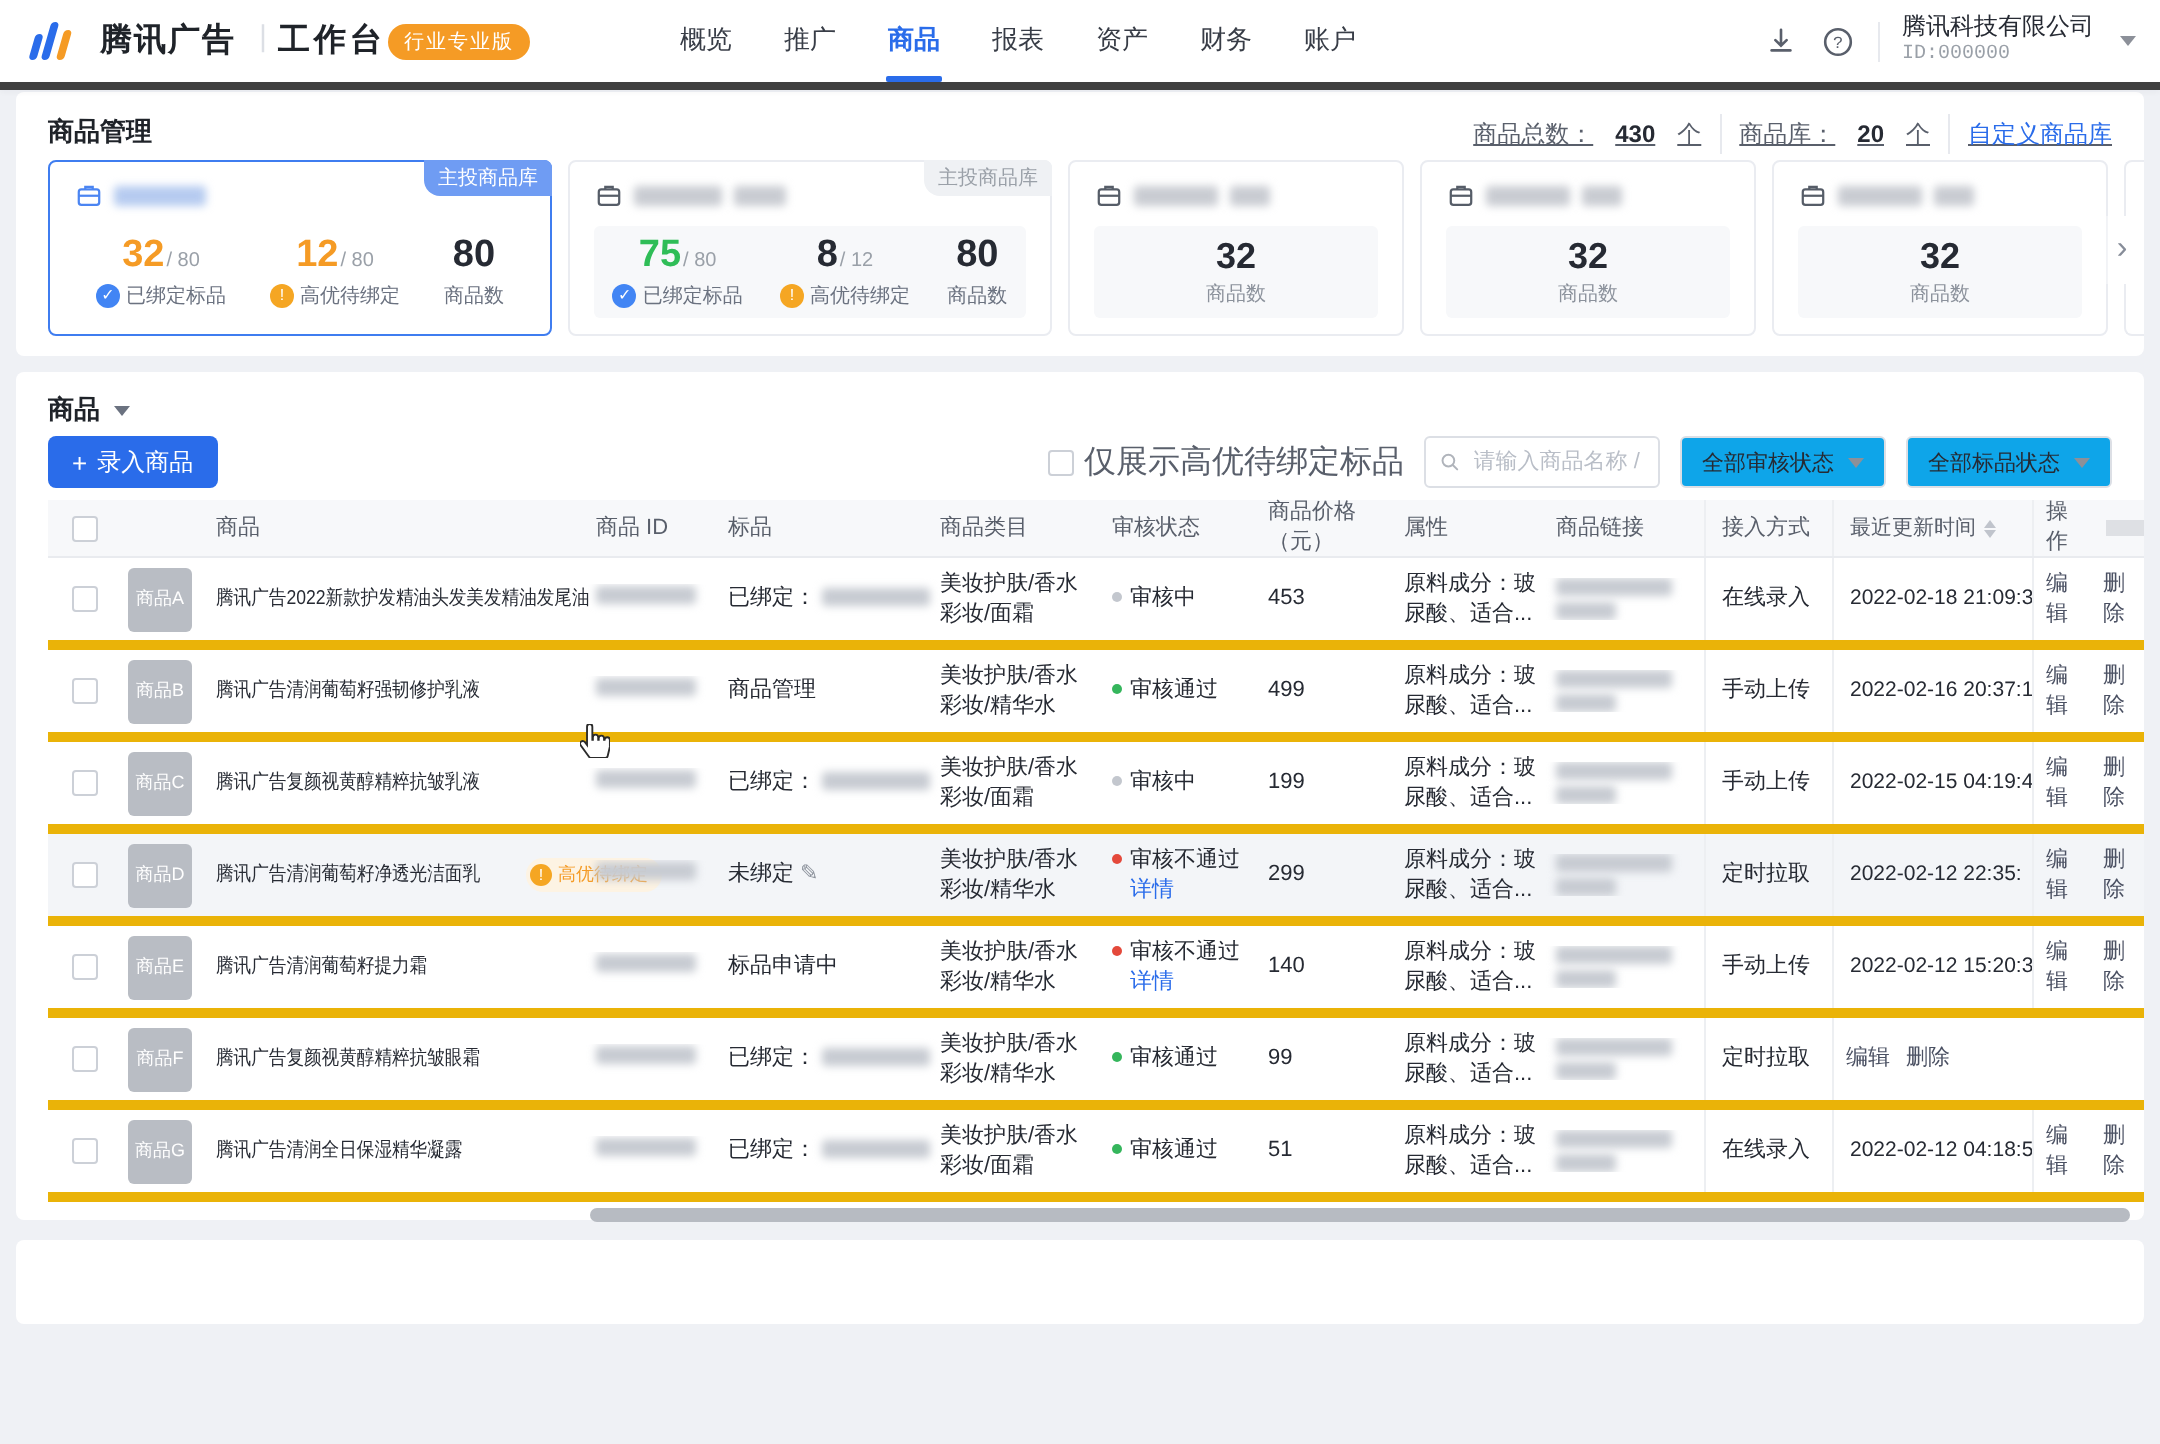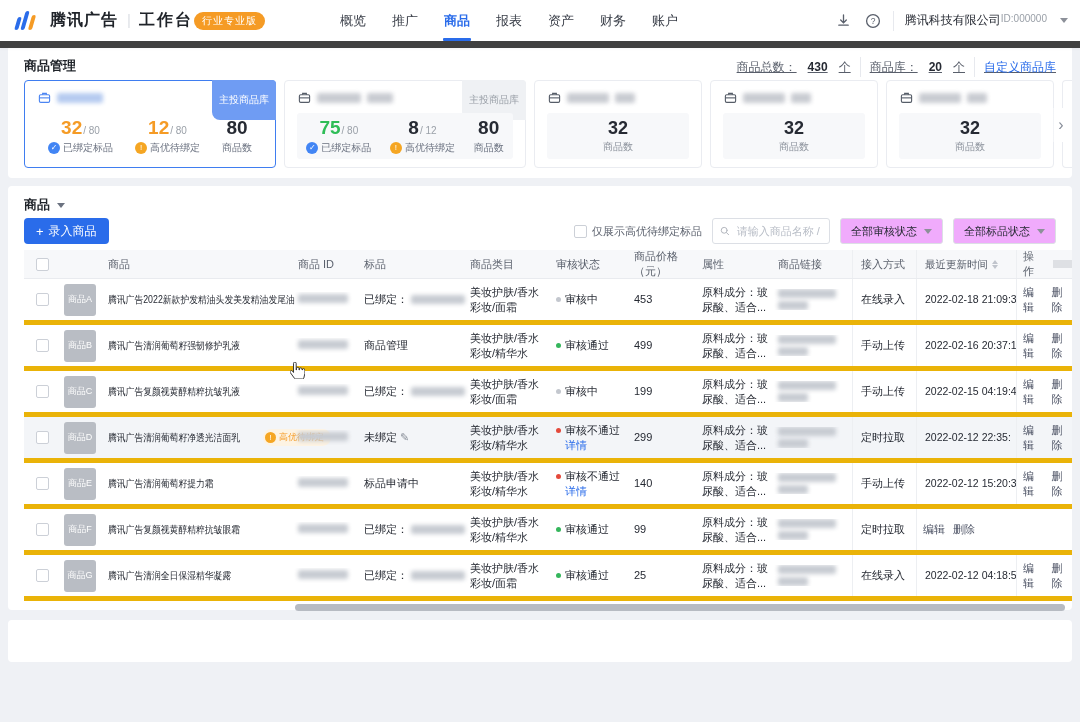--- a/index.html
+++ b/index.html
@@ -5,55 +5,55 @@
   html,body{margin:0;padding:0;}
   body{
     width:1080px;height:722px;position:relative;overflow:hidden;
     background:#eff1f5;
     font-family:"Liberation Sans","DejaVu Sans",sans-serif;
     -webkit-font-smoothing:antialiased;
   }
   a{text-decoration:none;cursor:pointer;}
   
   .navbar{position:absolute;left:0;top:0;width:1080px;height:41px;background:#fff;
-    border-bottom:7px solid #404040;box-shadow:0 1px 3px rgba(20,30,60,.04);z-index:9;}
+    border-bottom:4px solid #404040;box-shadow:0 1px 3px rgba(20,30,60,.04);z-index:9;font-family:Liberation Mono, monospace;}
   .logo{position:absolute;left:16px;top:10px;width:26px;height:20px;display:flex;align-items:flex-end;gap:3px;}
   .logo i{display:block;width:4px;border-radius:2px;transform:skewX(-16deg);}
   .logo i:nth-child(1){height:13px;background:#2a6cea;}
   .logo i:nth-child(2){height:19px;background:#2a6cea;}
   .logo i:nth-child(3){height:15px;background:#f59b25;}
   .brand{position:absolute;left:50px;top:10px;font-size:16px;font-weight:bold;color:#1f2329;letter-spacing:1px;}
   .brand-sep{position:absolute;left:127px;top:11px;color:#dcdfe5;font-size:15px;}
   .workspace{position:absolute;left:139px;top:10px;font-size:16px;font-weight:bold;color:#1f2329;letter-spacing:2px;}
   .badge-pro{position:absolute;left:194px;top:12px;background:#f59b25;color:#fff;font-size:10px;
     padding:2px 8px;border-radius:9px;letter-spacing:1px;}
   .nav{position:absolute;left:338px;top:0;height:41px;display:flex;gap:22px;}
   .nav-item{height:41px;line-height:41px;font-size:13px;color:#383d47;position:relative;padding:0 2px;cursor:pointer;}
   .nav-item.active{color:#2a6cea;font-weight:bold;}
   .nav-item.active::after{content:"";position:absolute;left:50%;transform:translateX(-50%);
     bottom:0;width:28px;height:3px;background:#2a6cea;border-radius:1px;}
   .nav-right{position:absolute;right:12px;top:0;height:41px;display:flex;align-items:center;gap:11px;}
   .icon-btn{width:18px;height:18px;display:flex;align-items:center;justify-content:center;cursor:pointer;}
   .vsep{width:1px;height:20px;background:#e7e9ee;}
-  .account{display:flex;flex-direction:row;line-height:1.2;cursor:pointer;}
+  .account{display:flex;flex-direction:column;line-height:1.2;cursor:pointer;}
   .acct-name{font-size:12px;color:#262a33;}
   .acct-id{font-size:10px;color:#9aa0a8;}
   .caret{width:0;height:0;border-left:4px solid transparent;border-right:4px solid transparent;
     border-top:5px solid #8c9099;margin-left:2px;}
   
   .panel{position:absolute;background:#fff;border-radius:4px;}
   
   #panel1{left:8px;top:46px;width:1064px;height:132px;}
   .p1-title{position:absolute;left:16px;top:11px;font-size:13px;font-weight:bold;color:#1f2329;}
   .p1-right{position:absolute;right:16px;top:11px;display:flex;align-items:center;gap:9px;font-size:12px;color:#595f6b;text-decoration:underline;}
   .p1-right b{color:#262a33;font-weight:bold;margin:0 2px;}
   .p1-link{color:#2a6cea;font-size:12px;}
   .card{position:absolute;top:34px;height:88px;background:#fff;border:1px solid #eaecf1;border-radius:4px;box-sizing:border-box;}
   .card.sel{border:1px solid #3f7df0;}
-  .card-tag{position:absolute;top:-1px;right:-1px;font-size:10px;padding:13px 7px;border-radius:0 4px 0 8px;}
+  .card-tag{position:absolute;top:-1px;right:-1px;font-size:10px;padding:2px 7px;border-radius:0 4px 0 8px;}
   .tag-blue{background:#6f9cf3;color:#fff;}
   .tag-grey{background:#eff1f4;color:#9aa0a8;}
   .card-head{position:absolute;left:13px;top:10px;display:flex;align-items:center;gap:6px;}
   .tblur{display:inline-block;height:10px;border-radius:2px;filter:blur(2px);background:#c9ccd2;}
   .tblur.blue{background:#b6cbf0;}
   .card-stats{position:absolute;left:12px;right:12px;top:32px;bottom:8px;display:flex;align-items:center;
     justify-content:space-around;border-radius:3px;}
   .card-stats.boxed{background:#f7f8fa;}
   .stat{text-align:center;}
   .stat-val{font-size:19px;font-weight:bold;line-height:20px;}
@@ -71,28 +71,28 @@
   .carousel-next{position:absolute;left:1042px;top:62px;width:22px;height:34px;display:flex;align-items:center;
     justify-content:center;color:#878d99;font-size:16px;cursor:pointer;background:linear-gradient(to left,#ffffff 60%,rgba(255,255,255,0));}
   
   #panel2{left:8px;top:186px;width:1064px;height:424px;}
   .p2-title{position:absolute;left:16px;top:10px;font-size:13px;font-weight:bold;color:#1f2329;display:flex;align-items:center;gap:5px;cursor:pointer;}
   .p2-title .caret{border-top-color:#6b7280;}
   .add-btn{position:absolute;left:16px;top:32px;height:26px;background:#2a6cea;color:#fff;border:none;border-radius:4px;
     font-size:12px;padding:0 12px;display:flex;align-items:center;gap:5px;cursor:pointer;font-family:inherit;}
   .add-plus{font-size:13px;line-height:13px;}
   .filters{position:absolute;right:16px;top:32px;height:26px;display:flex;align-items:center;gap:10px;}
-  .f-check{display:flex;align-items:center;gap:5px;font-size:11px;color:#595f6b;cursor:pointer;}
+  .f-check{display:flex;align-items:center;gap:5px;font-size:16px;color:#595f6b;cursor:pointer;}
   .cb{display:inline-block;width:13px;height:13px;border:1px solid #ccd0d7;border-radius:2px;background:#fff;box-sizing:border-box;}
   .f-search{width:118px;height:26px;border:1px solid #dcdfe5;border-radius:3px;display:flex;align-items:center;
     padding:0 7px;gap:5px;box-sizing:border-box;background:#fff;}
   .f-search input{border:none;outline:none;width:100%;font-size:11px;color:#262a33;font-family:inherit;background:transparent;}
   .f-search input::placeholder{color:#b9bec7;}
   .f-select{height:26px;border:1px solid #dcdfe5;border-radius:3px;font-size:11px;color:#262a33;display:flex;
-    align-items:center;padding:0 10px;gap:7px;cursor:pointer;background:#f0abfc;box-sizing:border-box;}
+    align-items:center;padding:0 10px;gap:7px;cursor:pointer;background:#0ea5e9;box-sizing:border-box;}
   .f-select .caret{margin:0;}
   
   .table{position:absolute;left:16px;top:64px;width:1048px;}
   .thead,.trow{display:grid;grid-template-columns:36px 40px 190px 66px 106px 86px 78px 68px 76px 82px 64px 100px 56px;}
   .thead{height:28px;background:#f7f8fa;align-items:center;font-size:11px;color:#595f6b;border-bottom:1px solid #e9ebef;}
   .trow{height:41px;align-items:center;font-size:11px;color:#262a33;border-bottom:5px solid #eab308;background:#fff;}
   .trow.hl{background:#f3f5f8;}
   .cell{padding-left:8px;box-sizing:border-box;overflow:hidden;line-height:15px;}
   .c-check{display:flex;justify-content:center;padding-left:0;}
   .c-thumb{padding-left:4px;overflow:visible;}
@@ -582,21 +582,21 @@
           </div>
     <div class="cell c-id"><span class="blur b-id"></span></div>
     <div class="cell c-sku"><span>已绑定：</span><span class="blur b-sku"></span></div>
     <div class="cell">
             <div>美妆护肤/香水</div>
             <div>彩妆/面霜</div>
           </div>
     <div class="cell">
             <div><span class="dot green"></span>审核通过</div>
           </div>
-    <div class="cell">25</div>
+    <div class="cell">51</div>
     <div class="cell">
             <div>原料成分：玻</div>
             <div>尿酸、适合...</div>
           </div>
     <div class="cell c-link">
             <span class="blur b-l1"></span>
             <span class="blur b-l2"></span>
           </div>
     <div class="cell c-access">在线录入</div>
     <div class="cell c-time">2022-02-12 04:18:5</div>

